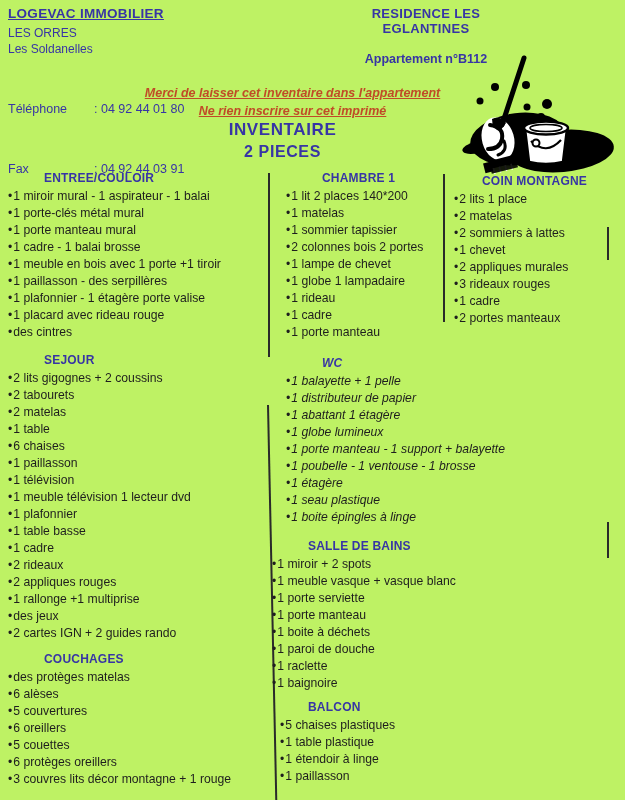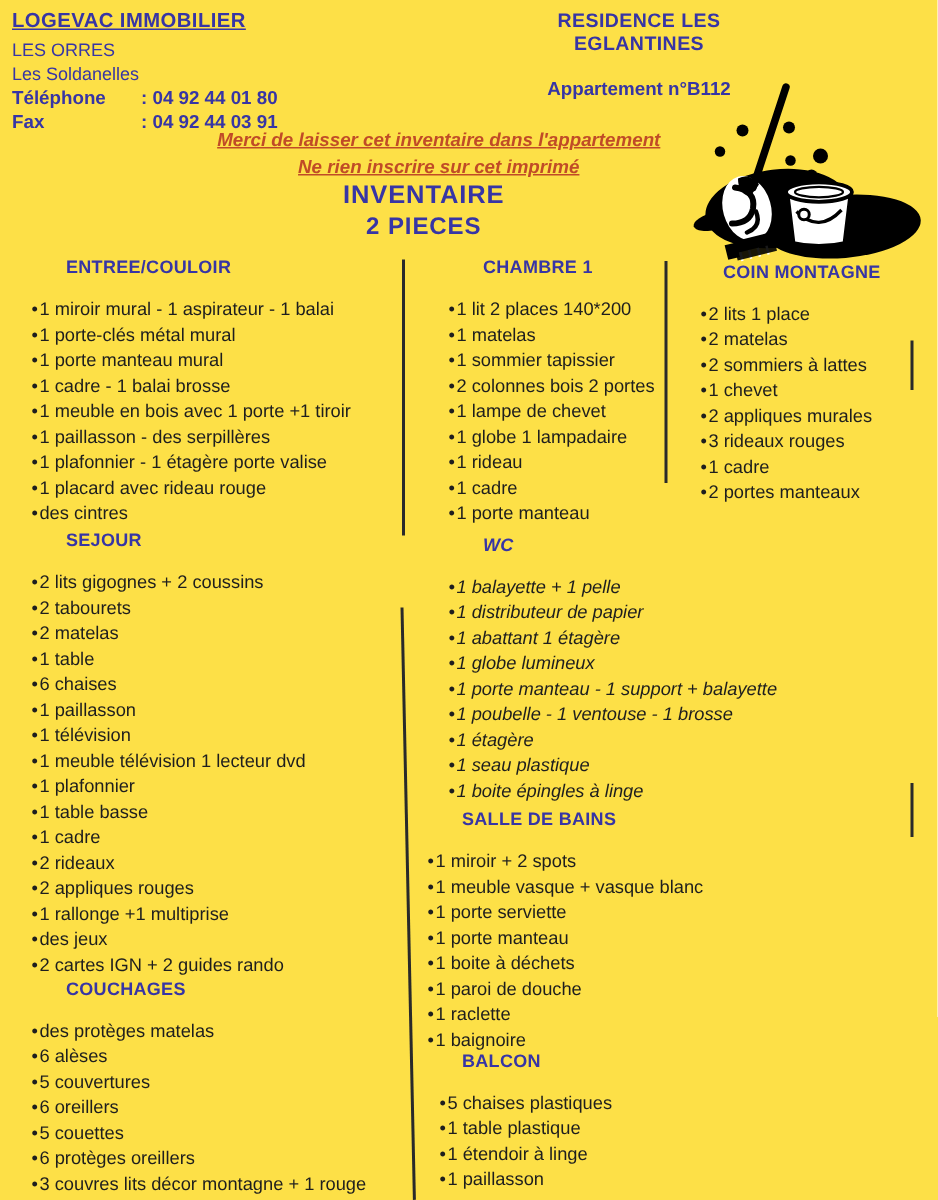--- a/index.html
+++ b/index.html
@@ -4,46 +4,46 @@
 <style>
   :root{
     --blue:#3735a5;
     --red:#c04b27;
     --ink:#1e1e1e;
   }
   html,body{margin:0;padding:0;background:#ffffff;}
   .page{
     position:relative;
     width:625px;height:800px;
-    background:#fde047;
+    background:#bef264;
     font-family:"Liberation Sans", sans-serif;
     color:var(--ink);
     overflow:hidden;
   }
   
   .hdr-left{position:absolute;left:8px;top:6px;width:260px;color:var(--blue);}
   .company{font-size:13.5px;font-weight:bold;text-decoration:underline;letter-spacing:.3px;margin:0 0 4px 0;}
   .addr{font-size:12px;line-height:16px;}
-  .contact-row{font-size:12.5px;font-weight:bold;line-height:16px;}
+  .contact-row{font-size:12.5px;font-weight:normal;line-height:16px;margin-top:44px;}
   .contact-label{display:inline-block;width:86px;}
   .hdr-right{position:absolute;left:330px;top:6px;width:192px;text-align:center;color:var(--blue);}
   .residence{font-size:13px;font-weight:bold;letter-spacing:.3px;}
   .apartment{font-size:12.5px;font-weight:bold;margin-top:16px;}
   
   .notices{position:absolute;left:0;top:84px;width:585px;text-align:center;color:var(--red);
            font-size:12.5px;font-weight:bold;font-style:italic;}
   .notices .n{text-decoration:underline;line-height:18px;}
   
   .doc-title{position:absolute;left:0;top:119px;width:565px;text-align:center;color:var(--blue);font-weight:bold;}
   .doc-title .t1{font-size:17px;letter-spacing:.6px;line-height:22px;}
   .doc-title .t2{font-size:16px;letter-spacing:.6px;line-height:22px;}
   
   .sec{position:absolute;}
   .sec-h{margin:0 0 3px 0;font-size:12px;font-weight:bold;color:var(--blue);letter-spacing:.2px;padding-left:36px;}
-  ul.items{list-style:none;margin:13px;padding:0;}
+  ul.items{list-style:none;margin:0;padding:0;}
   ul.items li{font-size:12.2px;line-height:17px;white-space:nowrap;}
   ul.items li::before{content:"\2022";margin-right:1px;}
   .indent ul.items{padding-left:8px;}
   
   .vline{position:absolute;width:1.5px;background:#2a2a2a;}
   
   .clipart{position:absolute;left:440px;top:55px;width:185px;height:125px;}
 </style>
 </head>
 <body>

